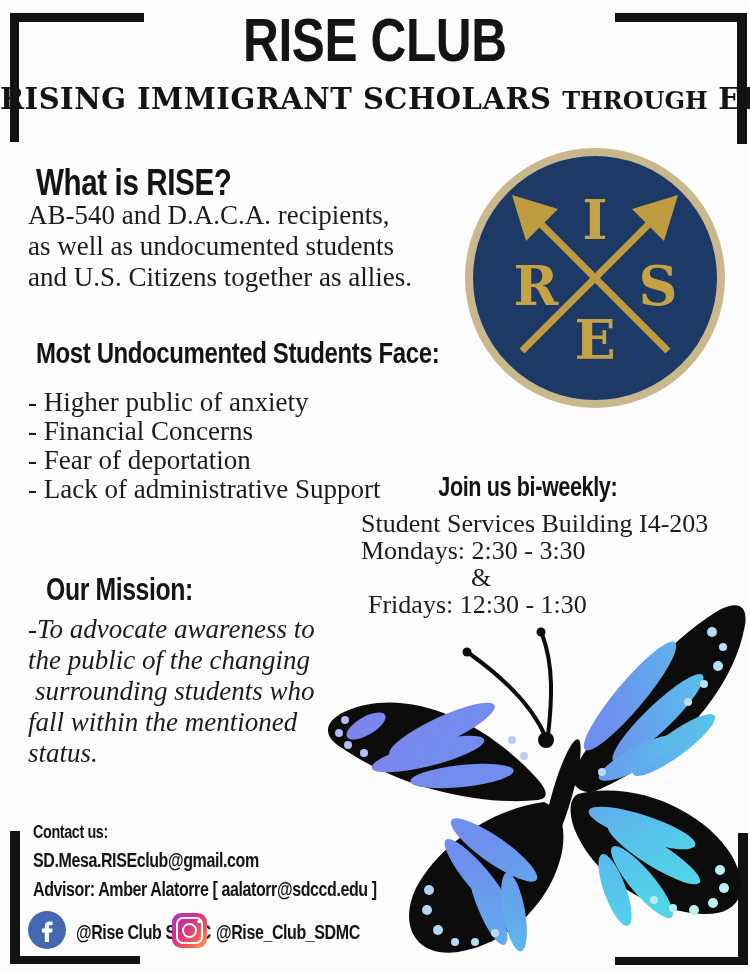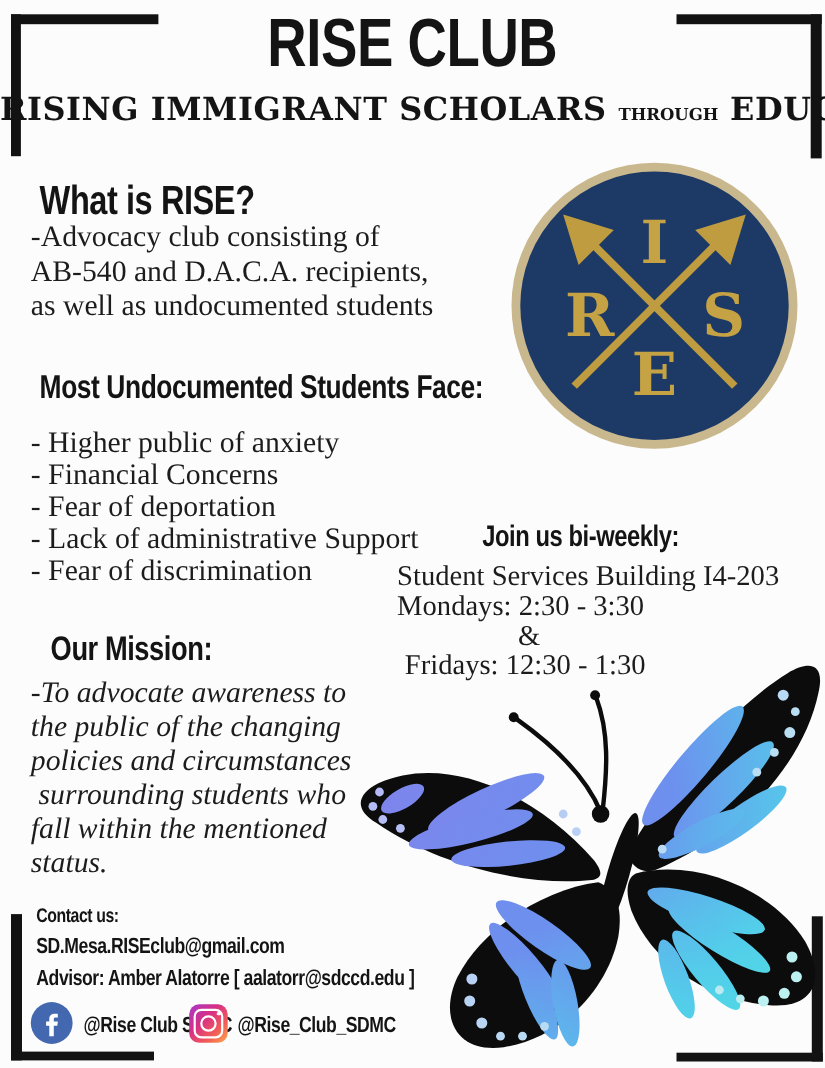--- a/index.html
+++ b/index.html
@@ -14,21 +14,21 @@
   .br-tr{left:615px;top:13px;width:122px;height:122px;border-right:10px solid #121212;border-top:9px solid #121212;}
   .br-bl{left:10px;top:831px;width:120px;height:125px;border-left:10px solid #121212;border-bottom:8px solid #121212;}
   .br-br{left:615px;top:833px;width:123px;height:124px;border-right:10px solid #121212;border-bottom:8px solid #121212;}
   
   .cond{display:inline-block;font-weight:bold;letter-spacing:-0.5px;transform:scaleX(.8);transform-origin:left center;white-space:nowrap;}
   .cond-c{display:inline-block;font-weight:bold;letter-spacing:-0.5px;transform:scaleX(.8);transform-origin:center;white-space:nowrap;}
   
   .title{position:absolute;top:8px;left:0;width:750px;text-align:center;font-size:62px;line-height:64px;text-decoration:underline;}
   .subtitle{position:absolute;top:82px;left:0;width:750px;text-align:center;
     font-family:"DejaVu Serif",serif;font-weight:bold;font-size:29px;letter-spacing:.5px;white-space:nowrap;}
-  .subtitle .small{font-size:15px;letter-spacing:0;}
+  .subtitle .small{font-size:24px;letter-spacing:0;}
   
   .serif{font-family:"Liberation Serif",serif;font-size:27px;line-height:31px;color:#1c1c1c;}
   
   .sec-what-h{position:absolute;left:36px;top:162px;font-size:37px;}
   .sec-what-b{position:absolute;left:28px;top:200px;}
   .sec-face-h{position:absolute;left:36px;top:336px;font-size:30px;}
   .sec-face-b{position:absolute;left:28px;top:388px;line-height:29px;}
   .sec-join-h{position:absolute;left:368px;top:472px;width:320px;text-align:center;font-size:27px;}
   .sec-join-b{position:absolute;left:361px;top:510px;font-size:26px;line-height:27px;}
   .sec-join-b .amp{width:240px;text-align:center;}
@@ -89,53 +89,51 @@
         <text x="194" y="158">S</text>
         <text x="131" y="212">E</text>
       </g>
     </svg>
   </div>
 
   <div class="sec-what-h">
     <span class="cond">What is RISE?</span>
   </div>
   <div class="sec-what-b serif">
-    <div>-Advocacy club consisting of</div>
     <div>AB-540 and D.A.C.A. recipients,</div>
     <div>as well as undocumented students</div>
+    <div>and U.S. Citizens together as allies.</div>
   </div>
 
   <div class="sec-face-h">
     <span class="cond">Most Undocumented Students Face:</span>
   </div>
   <div class="sec-face-b serif">
     <div>- Higher public of anxiety</div>
     <div>- Financial Concerns</div>
     <div>- Fear of deportation</div>
     <div>- Lack of administrative Support</div>
-    <div>- Fear of discrimination</div>
   </div>
 
   <div class="sec-join-h">
     <span class="cond-c">Join us bi-weekly:</span>
   </div>
   <div class="sec-join-b serif">
     <div>Student Services Building I4-203</div>
     <div>Mondays: 2:30 - 3:30</div>
     <div class="amp">&amp;</div>
     <div class="indent">Fridays: 12:30 - 1:30</div>
   </div>
 
   <div class="sec-mission-h">
     <span class="cond">Our Mission:</span>
   </div>
   <div class="sec-mission-b serif">
     <div>-To advocate awareness to</div>
     <div>the public of the changing</div>
-    <div>policies and circumstances</div>
     <div class="indent">surrounding students who</div>
     <div>fall within the mentioned</div>
     <div>status.</div>
   </div>
 
   <div class="contact-h">
     <span class="cond">Contact us:</span>
   </div>
   <div class="contact-email">
     <span class="cond">SD.Mesa.RISEclub@gmail.com</span>

